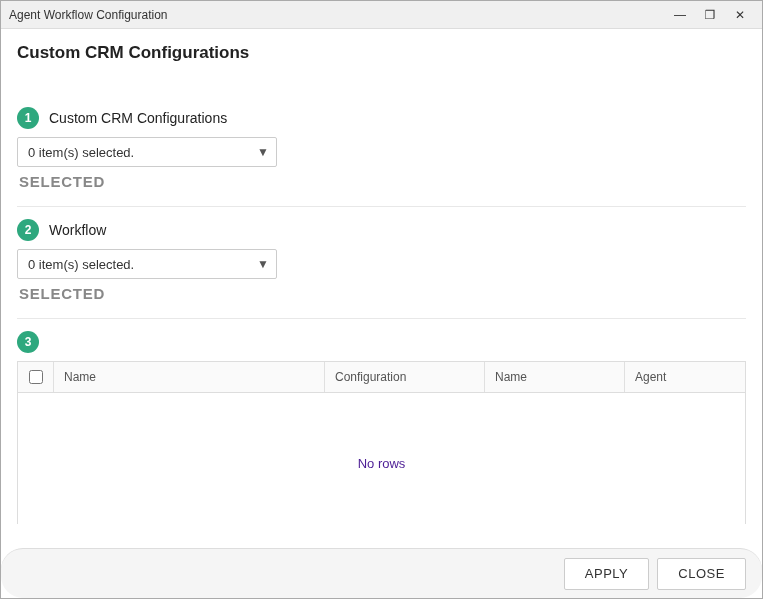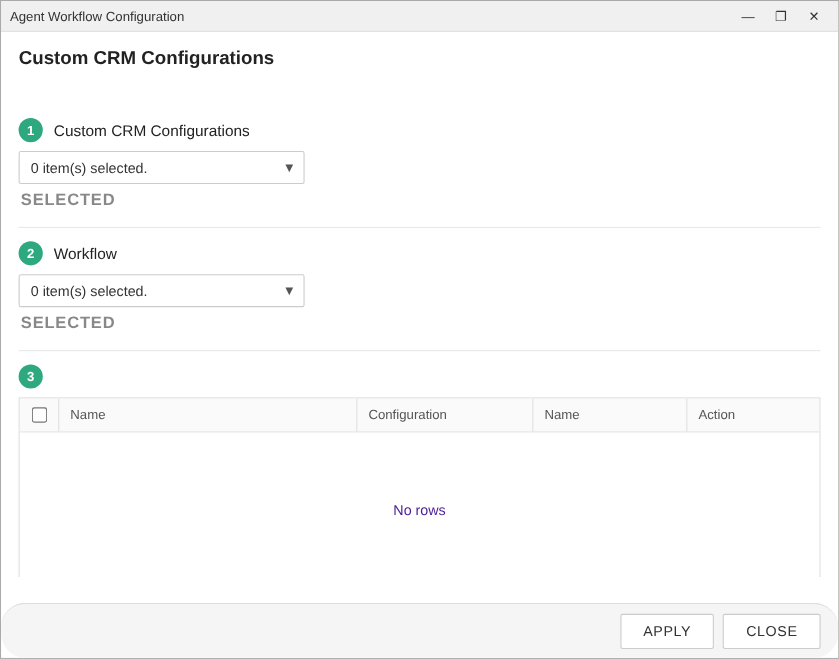--- a/index.html
+++ b/index.html
@@ -344,21 +344,21 @@
               <div class="table-header-cell">
                 <span>Name</span>
               </div>
               <div class="table-header-cell">
                 <span>Configuration</span>
               </div>
               <div class="table-header-cell">
                 <span>Name</span>
               </div>
               <div class="table-header-cell">
-                <span>Action</span>
+                <span>Agent</span>
               </div>
             </div>
 
             <div class="table-body">
               <span class="no-rows-text">No rows</span>
             </div>
           </div>
         </div>
 
       </div>

